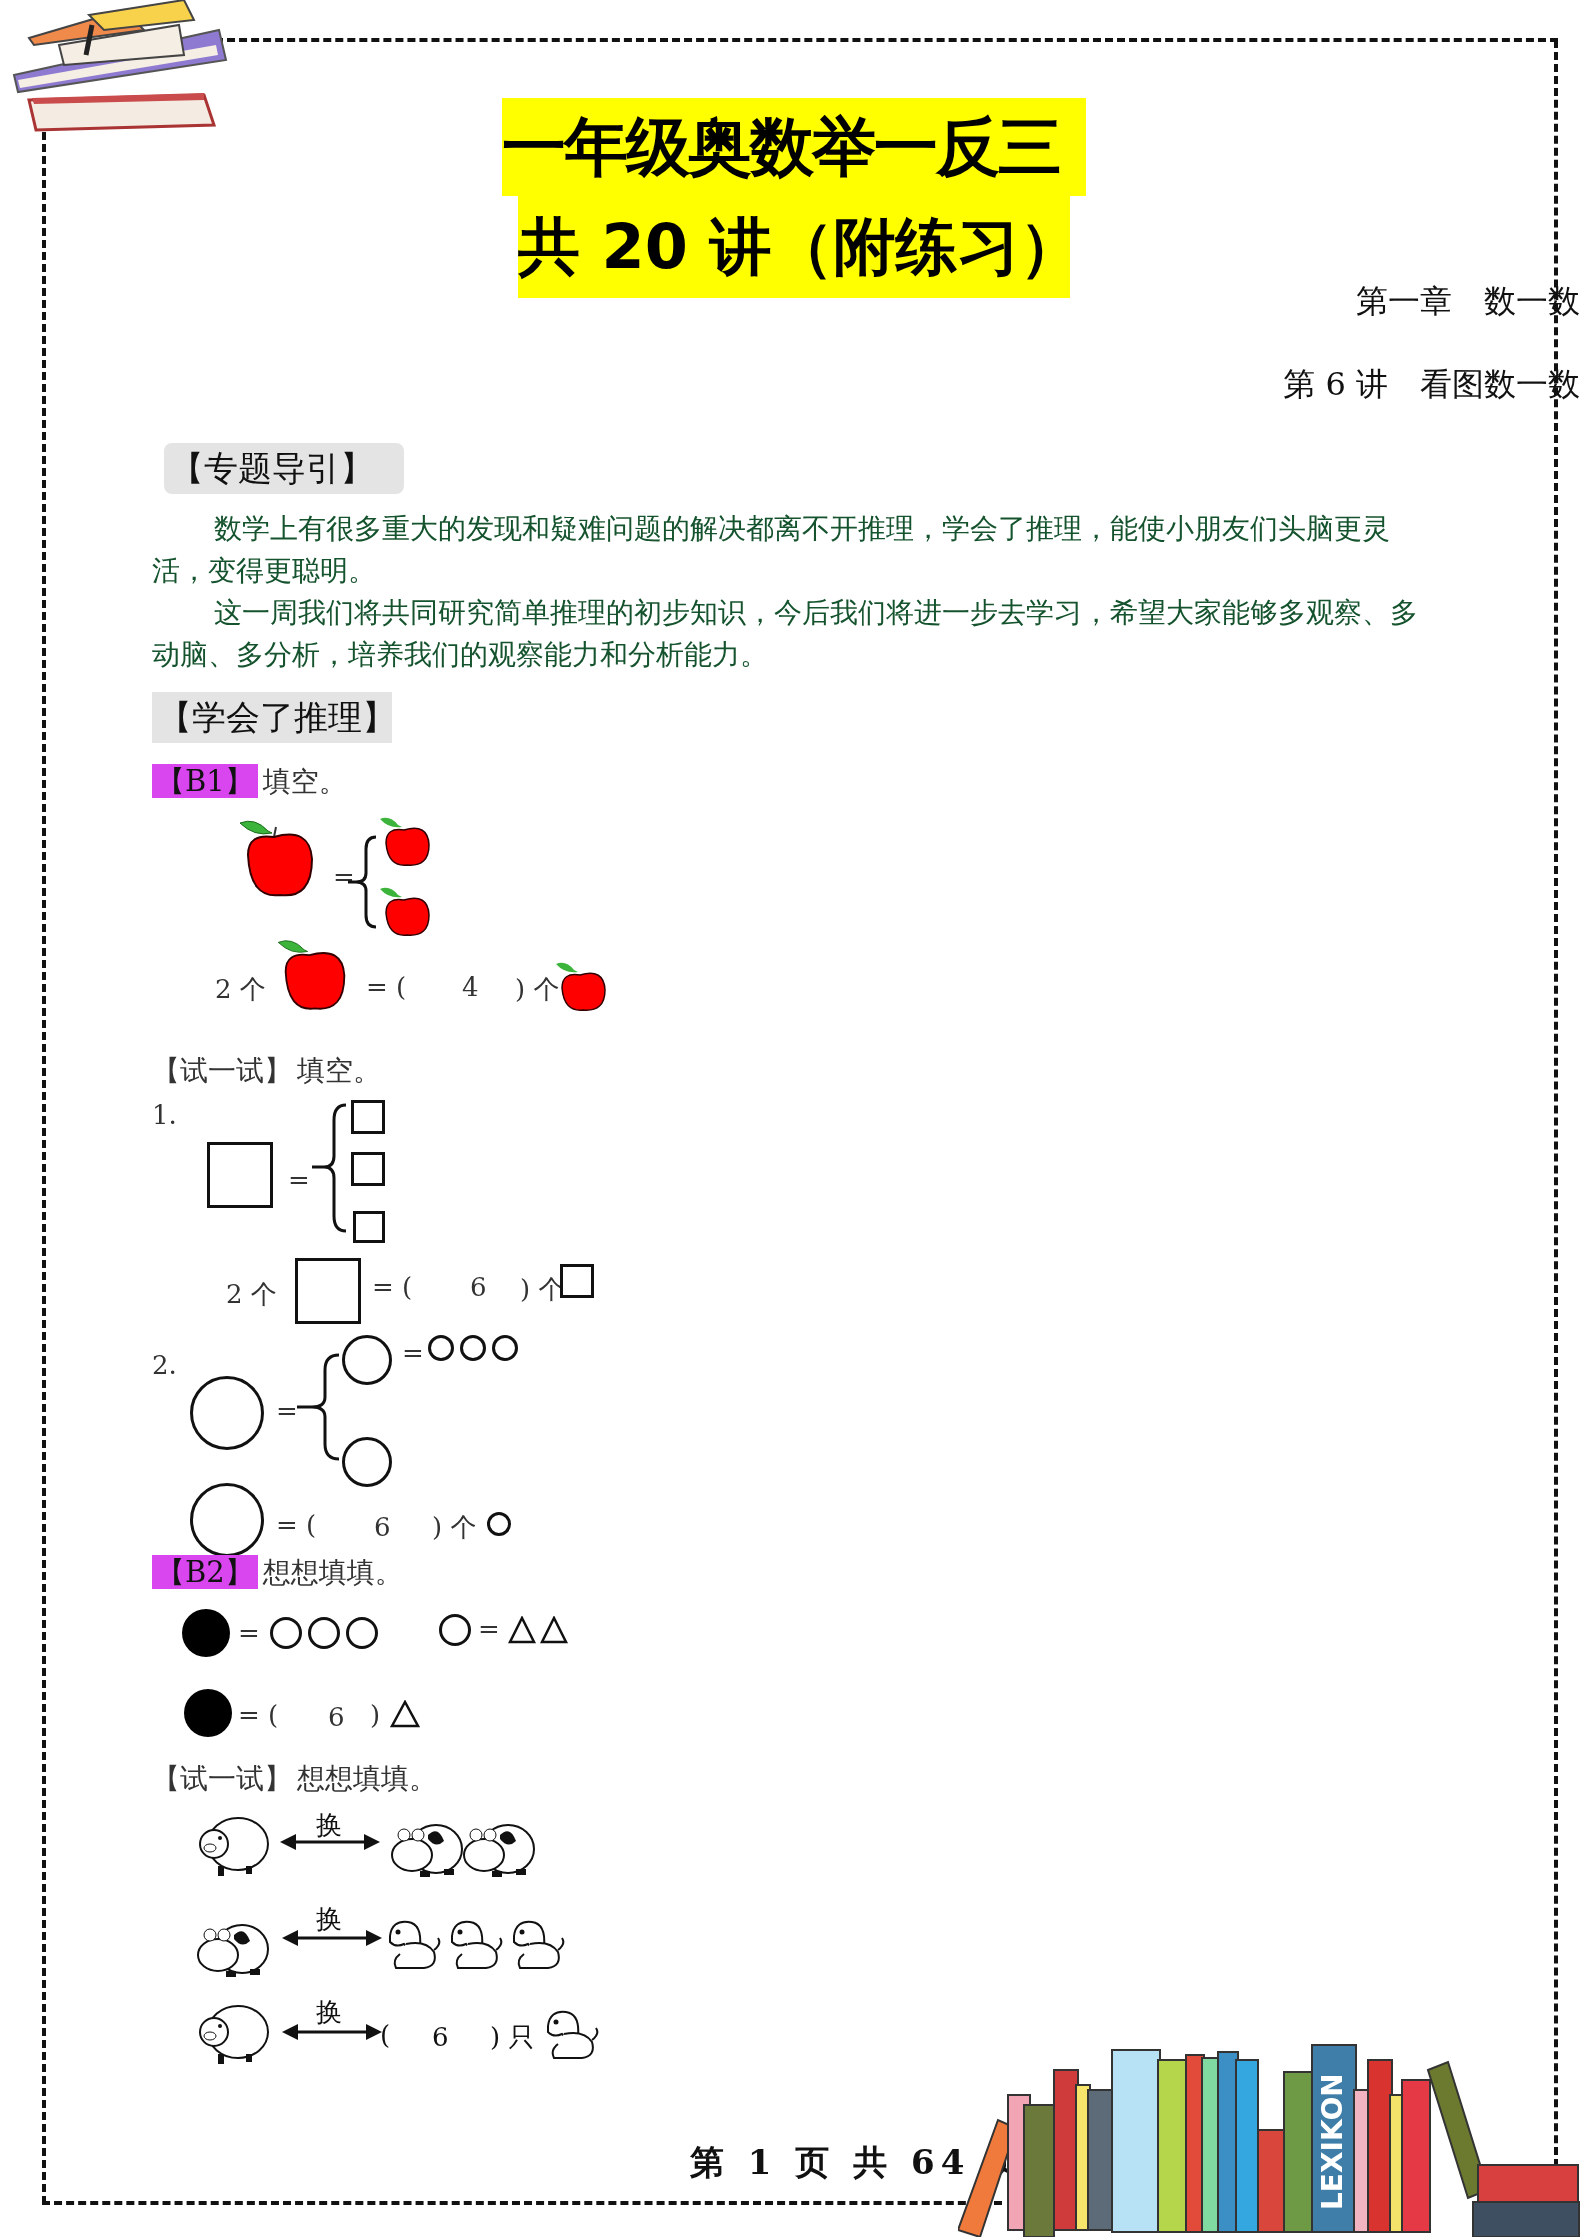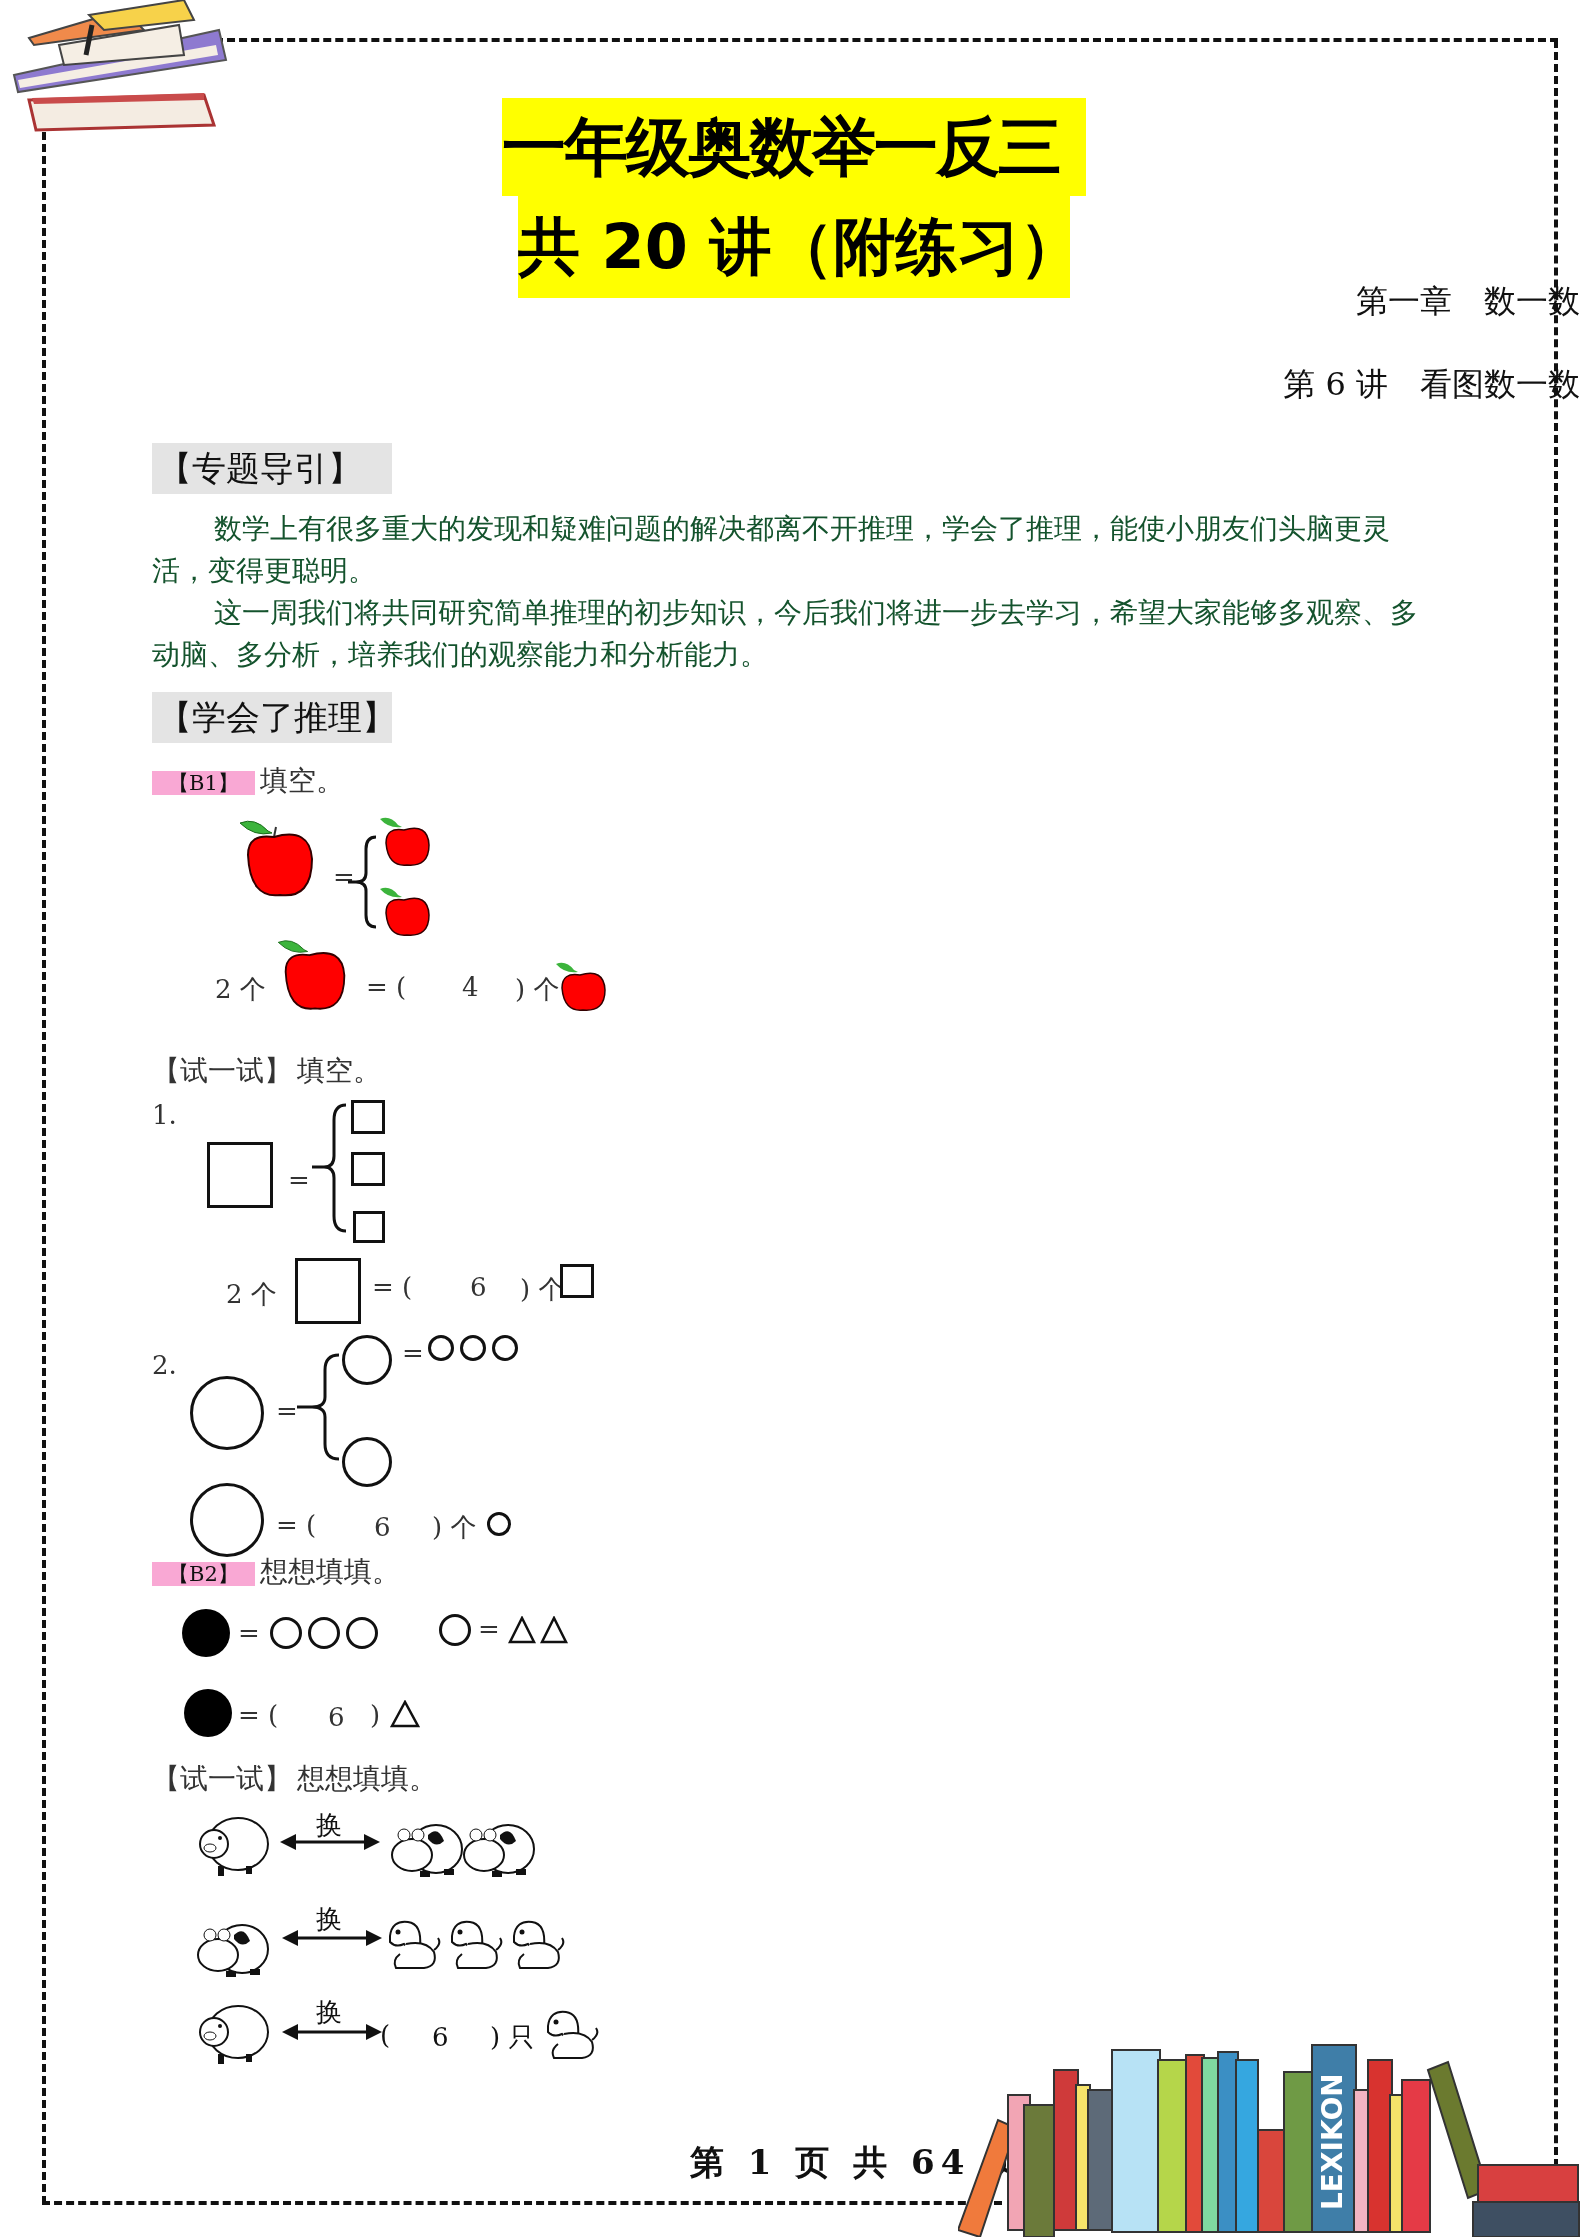--- a/index.html
+++ b/index.html
@@ -15,21 +15,21 @@
                 color:#000; white-space:nowrap; }
   .t1 { left:502px; top:98px; width:584px; height:98px; font-size:64px; line-height:98px; letter-spacing:-2px; }
   .t2 { left:518px; top:196px; width:552px; height:102px; font-size:62px; line-height:102px; }
   .chapter { left:0; width:1580px; text-align:right; font-size:32px; font-family:"DejaVu Serif", serif; }
 
   .sec-head { background:#e4e4e4; font-size:34px; line-height:51px; padding:0 6px; white-space:nowrap;
               font-family:"DejaVu Sans", sans-serif; }
   .para { left:152px; width:1286px; font-size:28px; line-height:42px; color:#14532d;
           font-family:"DejaVu Serif", serif; }
   .para p { margin:0; text-indent:62px; }
-  .label-box { background:#f9a8d4; font-size:21px; line-height:42px; padding:0 16px; }
+  .label-box { background:#d946ef; font-size:29px; line-height:42px; padding:0 4px; }
   .label { font-size:28px; line-height:42px; color:#333; white-space:nowrap; }
   .math { font-size:26px; color:#333; white-space:nowrap; font-family:"DejaVu Serif", serif; }
   .sq { border:3px solid #111; box-sizing:border-box; background:#fff; }
   .circ { border:3px solid #111; box-sizing:border-box; border-radius:50%; background:#fff; }
   .dot { background:#000; border-radius:50%; }
   .footer { font-size:34px; font-weight:bold; white-space:nowrap; letter-spacing:6px; font-family:"DejaVu Serif", serif; }
 </style>
 </head>
 <body>
 
@@ -48,21 +48,21 @@
   <path d="M85 15 L180 0 L190 20 L100 30 Z" fill="#f7d24a" stroke="#444" stroke-width="2"></path>
   <path d="M88 25 L82 55" stroke="#222" stroke-width="5"></path>
 </svg>
 
 <div class="abs title-line t1">一年级奥数举一反三</div>
 <div class="abs title-line t2">共 20 讲（附练习）</div>
 
 <div class="abs chapter" style="top:280px;">第一章　数一数</div>
 <div class="abs chapter" style="top:363px;">第 6 讲　看图数一数</div>
 
-<div class="abs sec-head" style="left:152px;top:443px;width:228px;">【专题导引】</div>
+<div class="abs sec-head" style="left:164px;top:443px;width:228px;border-radius:8px;">【专题导引】</div>
 <div class="abs para" style="top:508px;">
   <p>数学上有很多重大的发现和疑难问题的解决都离不开推理，学会了推理，能使小朋友们头脑更灵活，变得更聪明。</p>
   <p>这一周我们将共同研究简单推理的初步知识，今后我们将进一步去学习，希望大家能够多观察、多动脑、多分析，培养我们的观察能力和分析能力。</p>
 </div>
 
 <div class="abs sec-head" style="left:152px;top:692px;width:228px;">【学会了推理】</div>
 
 <div class="abs" style="left:152px;top:760px;">
   <span class="label-box">【B1】</span>
   <span class="label">填空。</span>

